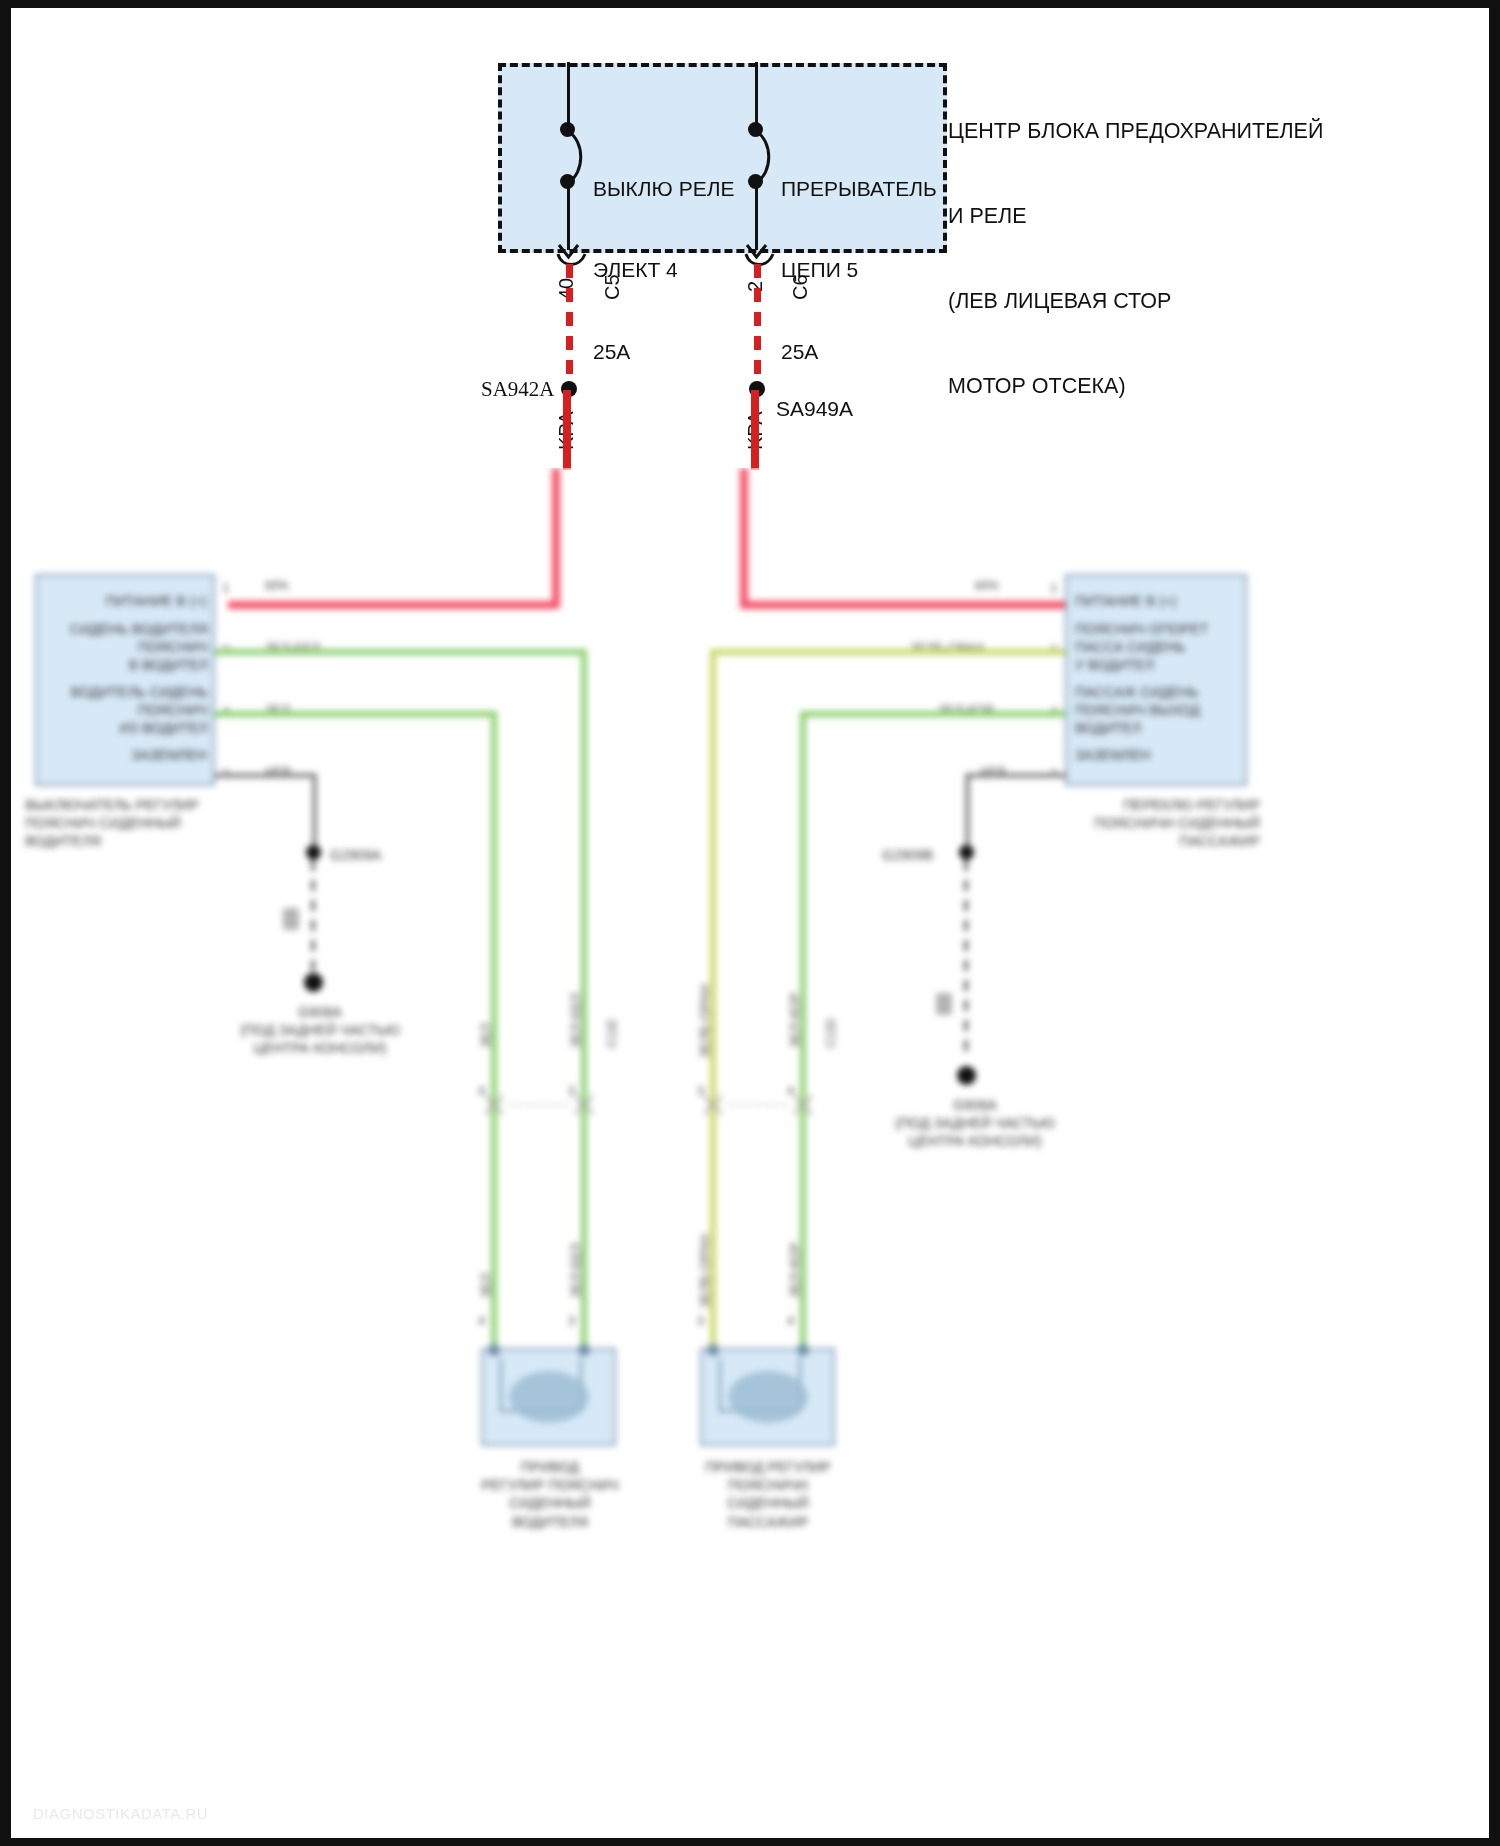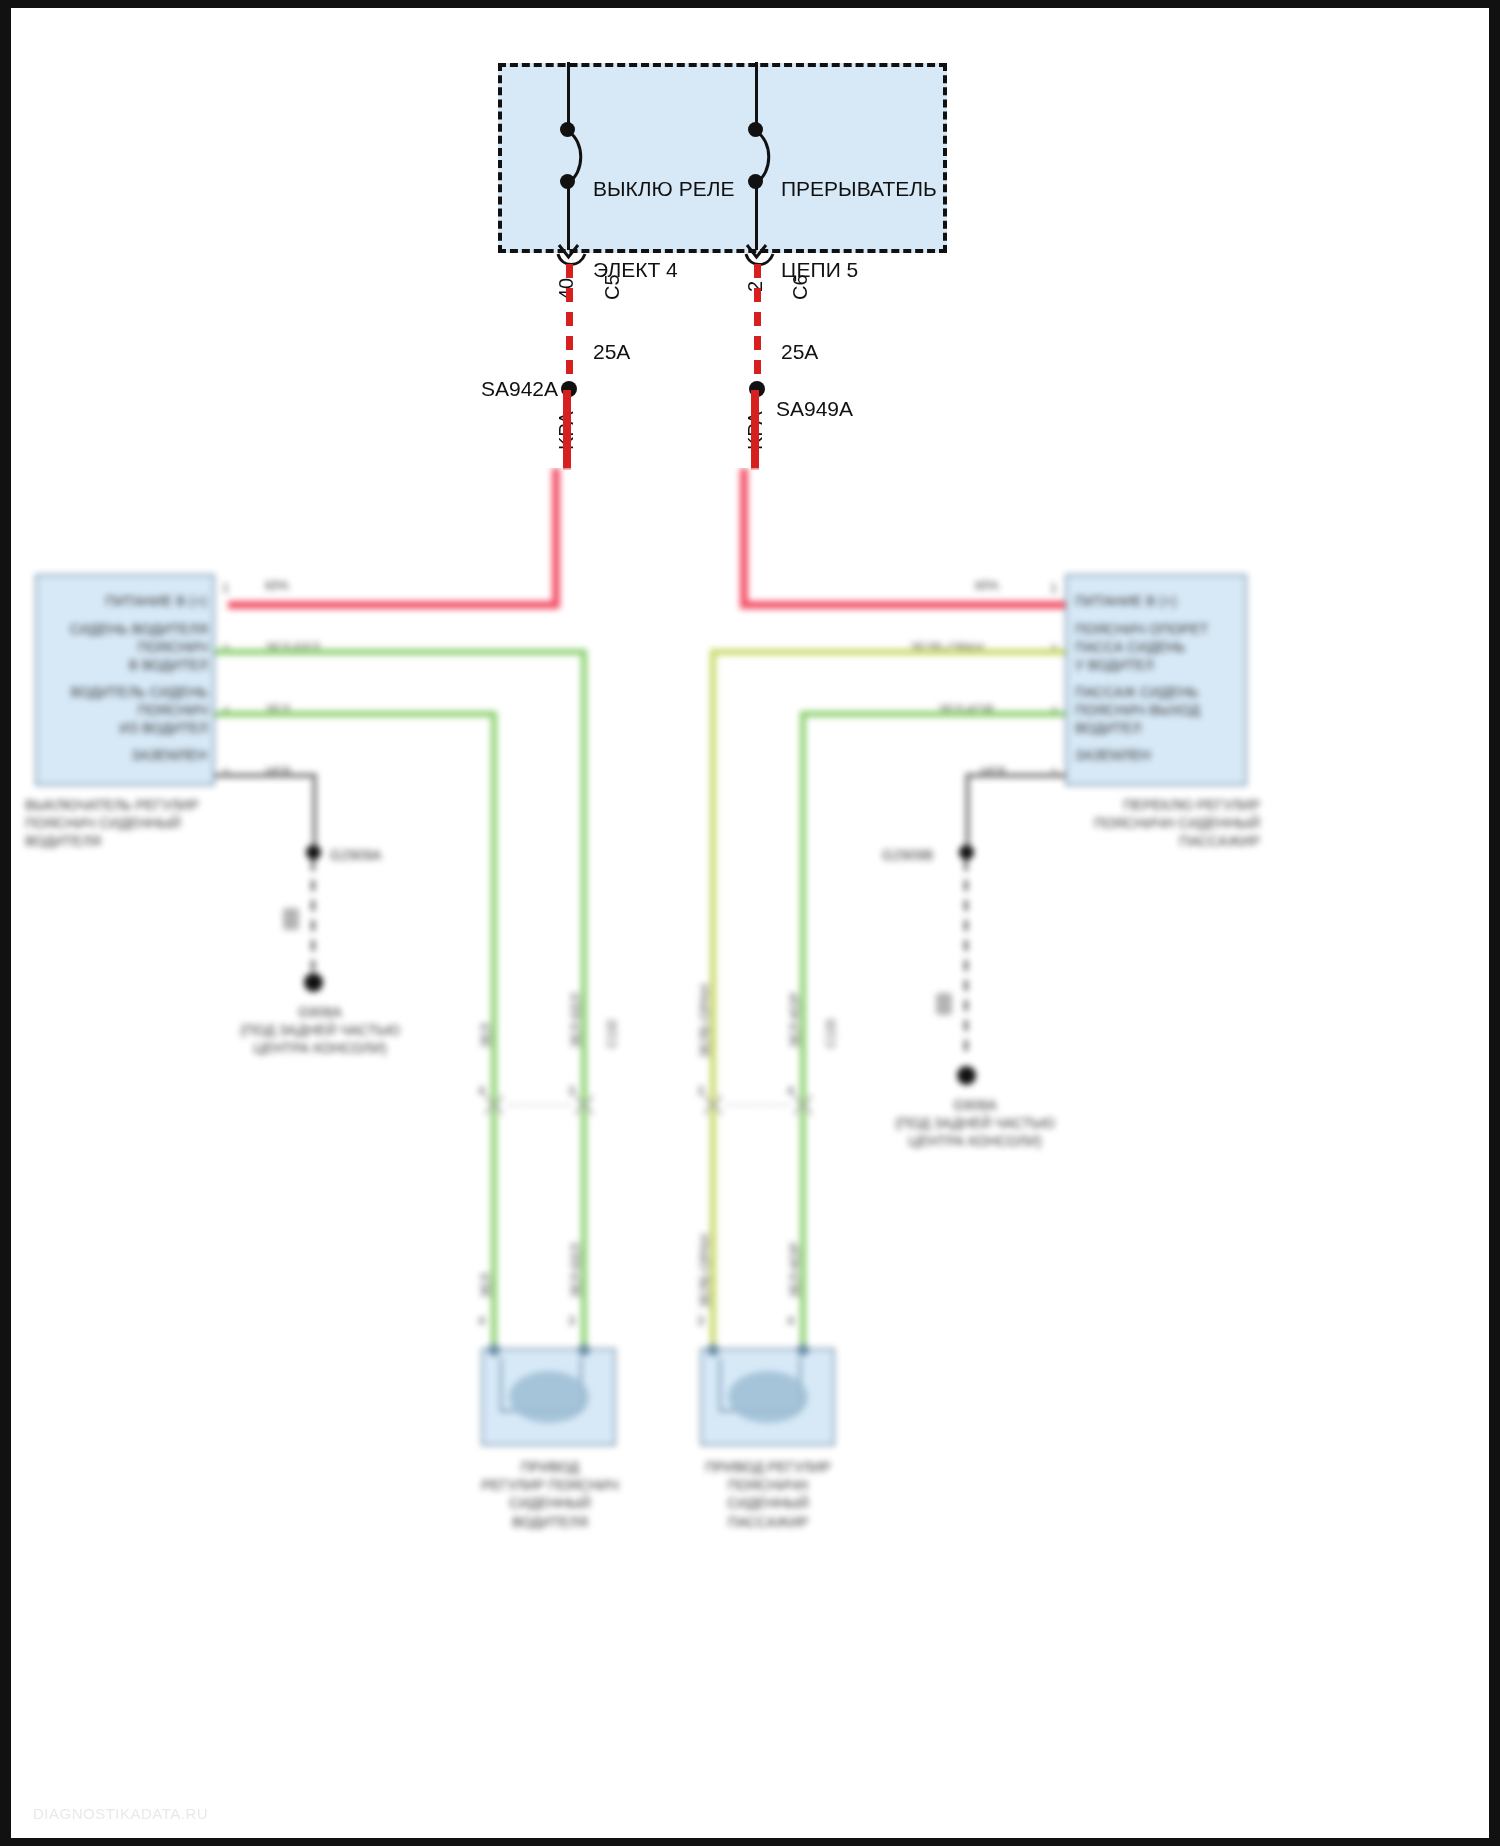--- a/index.html
+++ b/index.html
@@ -140,20 +140,26 @@
     <div>НАПРЯЖ</div>
     <div>ОТ АККУМ</div>
   </div>
   <div class="hdr" style="left:653px;top:10px;width:200px;">
     <div>НАПРЯЖ</div>
     <div>ОТ АККУМ</div>
   </div>
 
   <div id="fusebox"></div>
 
+  <div id="fusebox-caption">
+    <div>ЦЕНТР БЛОКА ПРЕДОХРАНИТЕЛЕЙ</div>
+    <div>И РЕЛЕ</div>
+    <div>(ЛЕВ ЛИЦЕВАЯ СТОР</div>
+    <div>МОТОР ОТСЕКА)</div>
+  </div>
 
   <div class="vline" style="left:556px;top:62px;height:68px;"></div>
   <div class="dot" style="left:549px;top:122px;width:15px;height:15px;"></div>
   <svg class="fuse-arc" style="left:552px;top:128px;" width="30" height="60">
     <path d="M5 3 C 22 14, 22 44, 5 55" stroke="#111111" stroke-width="3" fill="none"></path>
   </svg>
   <div class="dot" style="left:549px;top:174px;width:15px;height:15px;"></div>
   <div class="vline" style="left:556px;top:182px;height:62px;"></div>
   <svg style="position:absolute;left:543px;top:236px;" width="30" height="24">
     <path d="M14.5 0 L14.5 14 M5 9 L14.5 21 L24 9" stroke="#111111" stroke-width="3" fill="none"></path>
@@ -183,21 +189,21 @@
   </div>
 
   <svg style="position:absolute;left:543px;top:252px;" width="36" height="22">
     <path d="M4 2 C 8 16, 26 16, 31 2" stroke="#111111" stroke-width="3" fill="none"></path>
   </svg>
   <div class="vtxt" style="left:544px;top:300px;">40</div>
   <div class="vtxt" style="left:544px;top:450px;">KPA</div>
   <div class="vtxt" style="left:590px;top:300px;">C5</div>
   <div class="dashwire" style="left:555px;top:264px;height:123px;"></div>
 
-  <div class="splice-label" style="left:470px;top:377px;">SA942A</div>
+  <div class="splice-label" style="left:470px;top:377px;font-family:Liberation Serif, serif;">SA942A</div>
   <div class="dot" style="left:550px;top:381px;width:16px;height:16px;"></div>
   <div class="redwire" style="left:552px;top:390px;width:8px;height:80px;background:#d81f1f;"></div>
 
   <svg style="position:absolute;left:731px;top:252px;" width="36" height="22">
     <path d="M4 2 C 8 16, 26 16, 31 2" stroke="#111111" stroke-width="3" fill="none"></path>
   </svg>
   <div class="vtxt" style="left:733px;top:292px;">2</div>
   <div class="vtxt" style="left:733px;top:450px;">KPA</div>
   <div class="vtxt" style="left:778px;top:300px;">C6</div>
   <div class="dashwire" style="left:743px;top:264px;height:123px;"></div>

